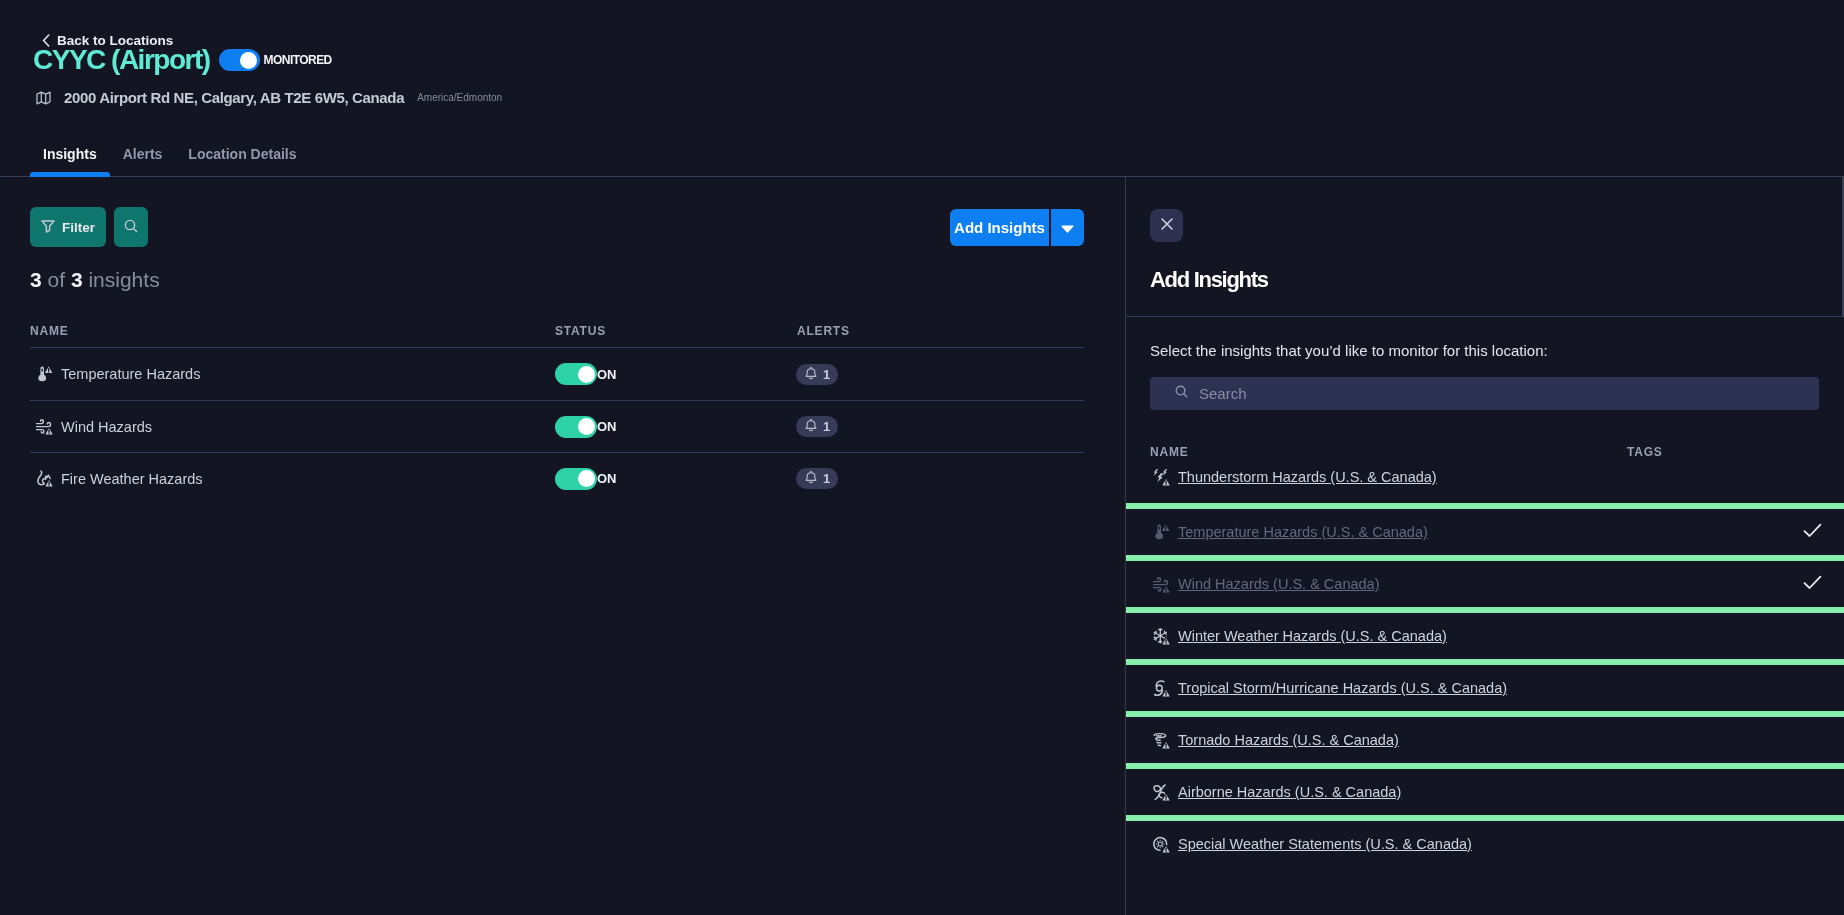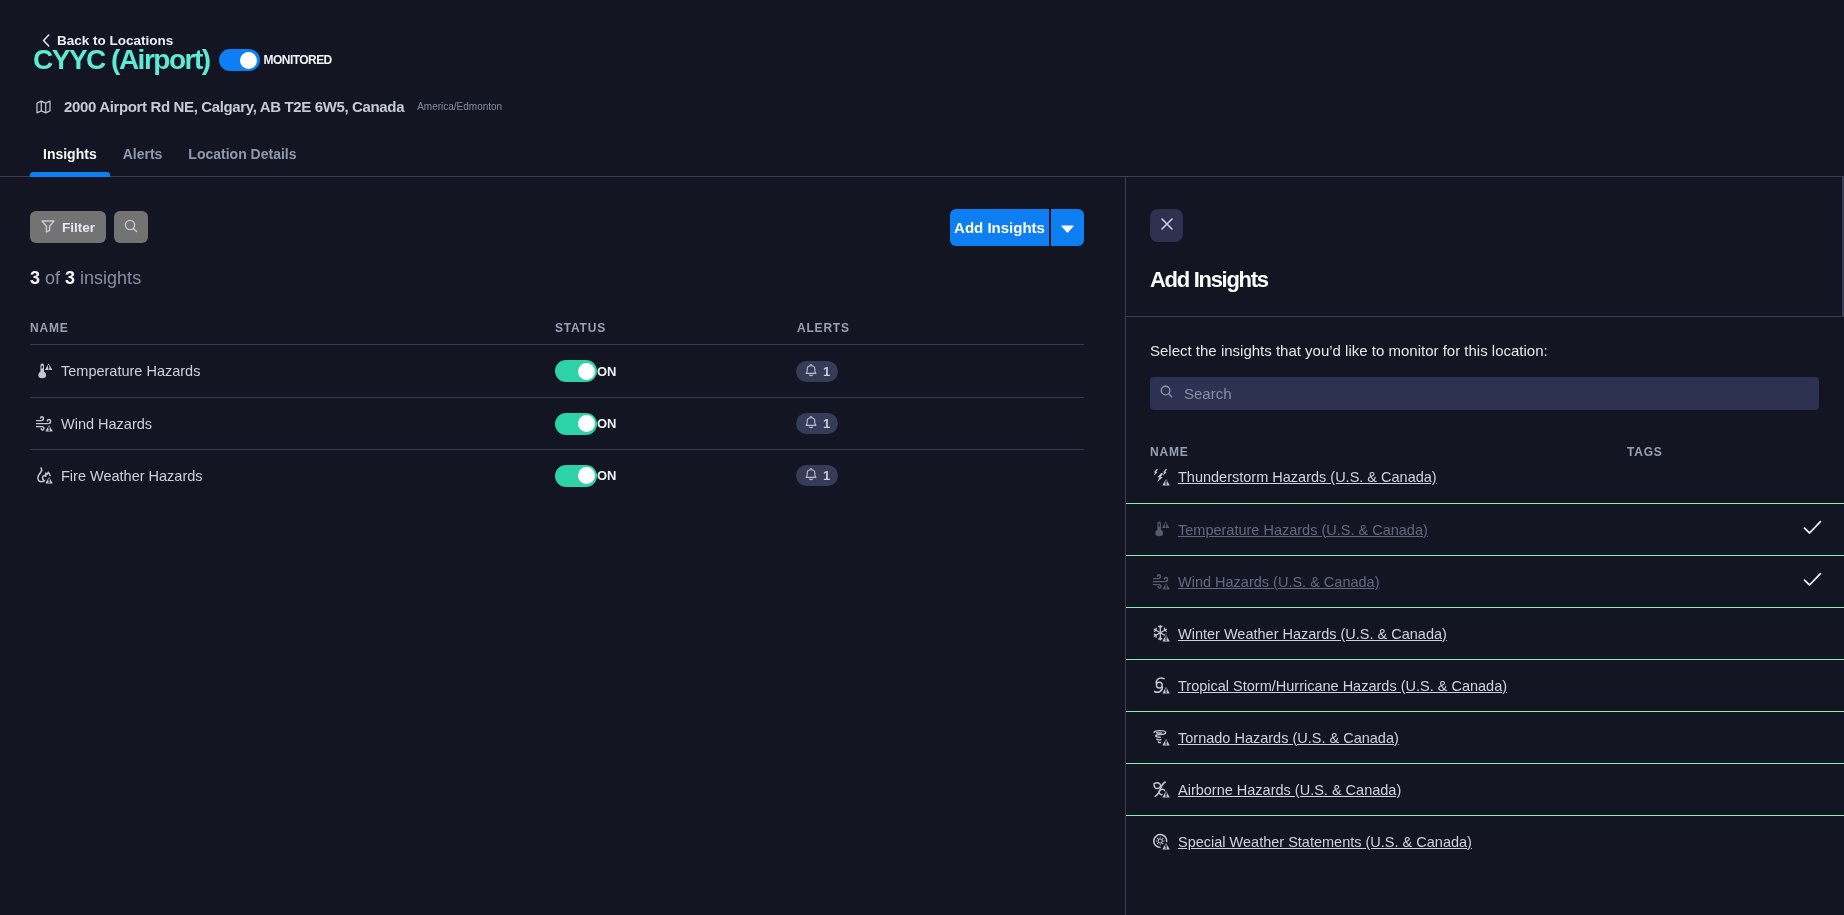--- a/index.html
+++ b/index.html
@@ -22,21 +22,21 @@
   .page-title { font-size:28px; font-weight:700; letter-spacing:-1.5px; color:#5eead4; }
   .tgl-blue {
     width:41px; height:22px; border-radius:11px; background:#0d7ff2;
     position:relative; margin-left:9px; cursor:pointer; flex:none;
   }
   .tgl-blue .knob {
     position:absolute; right:2.5px; top:2.5px; width:17px; height:17px;
     border-radius:50%; background:#fff;
   }
   .monitored { margin-left:4px; font-size:12px; font-weight:700; letter-spacing:-0.55px; color:#f4f5f8; }
-  .addr-row { position:absolute; left:36px; top:98px; display:flex; align-items:center; }
+  .addr-row { position:absolute; left:36px; top:89px; display:flex; align-items:center; }
   .addr-row .map-ic { display:flex; margin-right:13px; }
   .addr { font-size:15px; font-weight:700; color:#c6cad5; letter-spacing:-0.36px; }
   .tz { font-size:10px; color:#858b9e; margin-left:13px; }
   .tabs { position:absolute; left:30px; bottom:-1px; display:flex; }
   .tab {
     padding:0 13px; height:46px; display:flex; align-items:center;
     font-size:14px; font-weight:700; color:#9298ab; cursor:pointer; position:relative;
   }
   .tab.active { color:#f5f6f9; }
   .tab.active::after {
@@ -44,36 +44,36 @@
     background:#0d7ff2; border-radius:3px 3px 0 0;
   }
   
   .content { display:flex; height:738px; }
   .main { width:1125px; flex:none; padding:0 41px 0 30px; }
   .panel { flex:1; border-left:1px solid #363a52; position:relative; }
   .p-scroll { position:absolute; right:0; top:0; width:2px; height:139px; background:#3b3f56; }
   
   .toolbar { margin-top:31px; height:38px; display:flex; align-items:center; }
   .btn-dim {
-    height:32px; border-radius:6px; background:#737373; border:none;
+    height:40px; border-radius:6px; background:#0f766e; border:none;
     display:flex; align-items:center; color:#e7e9ef; cursor:pointer;
     font-family:inherit;
   }
   .btn-filter { padding:0 11px 0 10px; gap:6px; font-size:13.5px; font-weight:700; }
   .btn-search { width:34px; justify-content:center; margin-left:8px; }
   .spacer { flex:1; }
   .split { display:flex; height:37px; }
   .btn-blue {
     background:#0d7ff2; color:#fff; border:none; cursor:pointer;
     font-family:inherit; font-size:15px; font-weight:700;
   }
   .btn-add { width:99px; border-radius:6px 0 0 6px; }
   .btn-caret { width:33px; border-radius:0 6px 6px 0; margin-left:2px; display:flex; align-items:center; justify-content:center; }
   
-  .count { margin-top:22px; font-size:18px; color:#878da0; }
+  .count { margin-top:22px; font-size:21px; color:#878da0; }
   .count b { color:#f2f3f7; font-weight:700; }
   
   .grid-head {
     margin-top:32px; display:grid; grid-template-columns:525px 242px 1fr;
     padding-bottom:9px; border-bottom:1px solid #343850;
     font-size:12px; font-weight:700; letter-spacing:0.8px; color:#9aa0b3;
   }
   .grid-row {
     display:grid; grid-template-columns:525px 242px 1fr; align-items:center;
     height:52px;
@@ -95,37 +95,37 @@
   .p-top { padding:32px 24px 0; }
   .btn-close {
     width:33px; height:33px; border-radius:8px; background:#2e3250; border:none;
     display:flex; align-items:center; justify-content:center; cursor:pointer;
   }
   .p-title { margin-top:25px; font-size:22px; line-height:26px; letter-spacing:-1.3px; font-weight:700; color:#fdfdfe; padding-bottom:23px; }
   .p-div { height:1px; background:#383c53; }
   .p-desc { margin:25px 24px 0; font-size:15px; color:#e3e5ec; }
   .searchbox {
     margin:18px 25px 0 24px; height:33px; border-radius:4px; background:#2d3152;
-    display:flex; align-items:center; padding:0 9px; gap:10px;
+    display:flex; align-items:center; padding:0 24px; gap:10px;
   }
   .searchbox input {
     flex:1; background:transparent; border:none; outline:none;
     font-family:inherit; font-size:15px; color:#dfe2ea;
   }
   .searchbox input::placeholder { color:#888da2; }
   .p-cols {
     margin:35px 24px 0; display:flex;
     font-size:12px; font-weight:700; letter-spacing:0.8px; color:#9aa0b3;
   }
   .p-col-tags { margin-left:auto; width:193px; }
   .p-list { margin-top:-8px; }
   .p-row {
     height:52px; display:flex; align-items:center; padding:0 22px 0 26px;
   }
-  .p-row + .p-row { border-top:1px solid #86efac; }
+  .p-row + .p-row { border-top:6px solid #86efac; }
   .p-row .ric { width:18px; height:19px; display:flex; flex:none; }
   .p-row .lbl { margin-left:8px; font-size:14.5px; color:#ced2dd;text-decoration:underline; }
   .p-row.dim .lbl { color:#62687f; }
   .p-row .chk { margin-left:auto; display:none; }
   .p-row.dim .chk { display:block; }
 </style>
 </head>
 <body>
 
 <div class="hdr">

